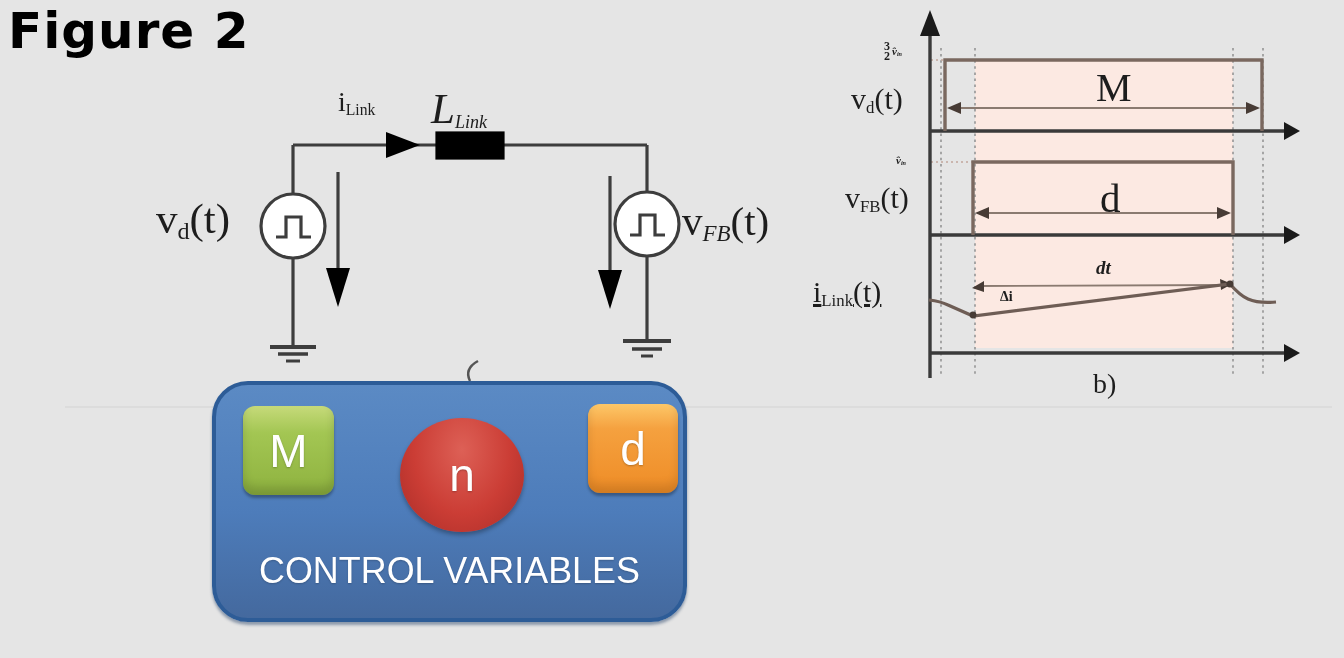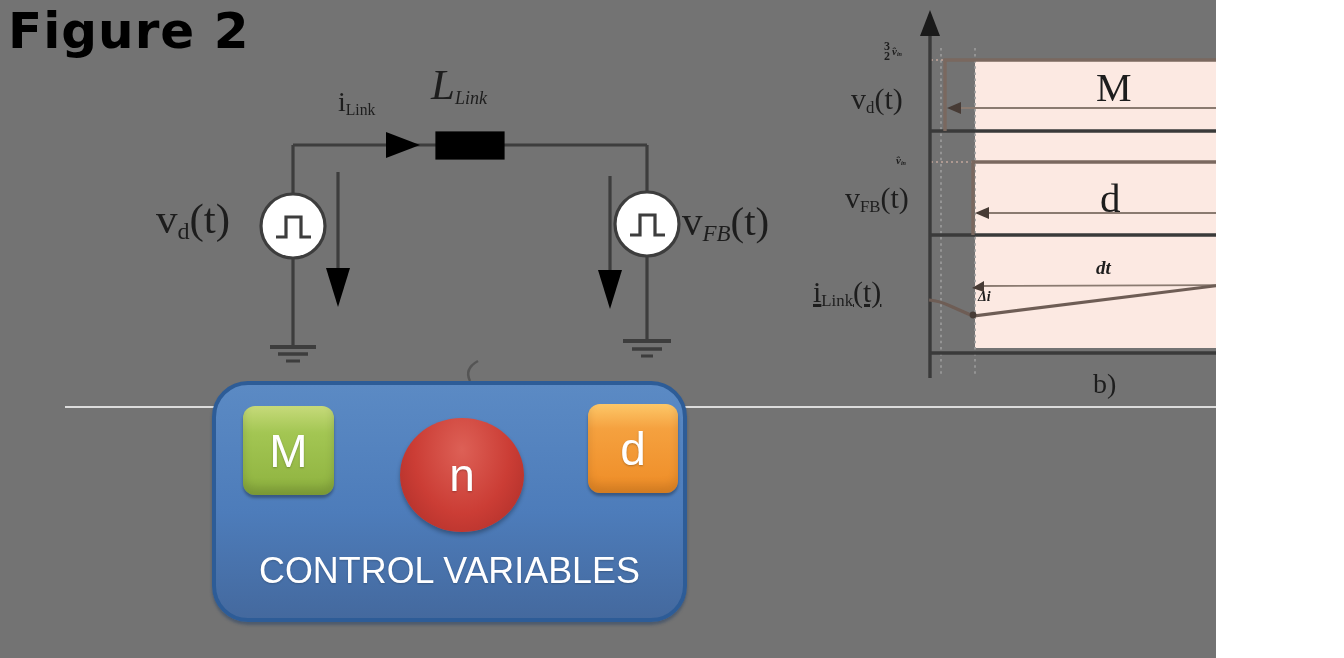--- a/index.html
+++ b/index.html
@@ -1,40 +1,40 @@
 <!DOCTYPE html>
 <html><head>
 <meta charset="utf-8">
 <style>
   html,body{margin:0;padding:0;background:#fff;}
-  #stage{position:relative;width:1216px;height:658px;background:#737373;overflow:hidden;
+  #stage{position:relative;width:1344px;height:658px;background:#e5e5e5;overflow:hidden;
          font-family:"Liberation Serif","DejaVu Serif",serif;}
   .abs{position:absolute;}
   
   .fig-title{left:8px;top:2px;font-family:"DejaVu Sans","Liberation Sans",sans-serif;
              font-weight:800;font-size:50px;color:#000;letter-spacing:1px;}
   .math{color:#1d1d1d;white-space:nowrap;}
   .m-sub{font-size:56%;display:inline-block;transform:translateY(22%);} 
   .lbl-ilink{left:338px;top:86px;font-size:28px;}
-  .lbl-llink{left:431px;top:60px;font-size:43px;font-style:italic;}
+  .lbl-llink{left:431px;top:84px;font-size:43px;font-style:italic;}
   .lbl-llink .m-sub{font-size:42%;}
   .lbl-vd-src{left:156px;top:194px;font-size:43px;}
   .lbl-vfb-src{left:682px;top:197px;font-size:41px;}
   .lbl-vfb-src .m-sub{font-style:italic;}
   .lbl-wv-vd{left:851px;top:82px;font-size:30px;}
   .lbl-wv-vfb{left:845px;top:181px;font-size:30px;}
   .lbl-wv-ilink{left:813px;top:275px;font-size:30px;text-decoration:underline;}
   .lbl-frac{left:884px;top:41px;font-size:12px;font-weight:bold;display:flex;align-items:center;gap:2px;}
   .frac-col{display:flex;flex-direction:column;align-items:center;line-height:10px;}
   .frac-unit{font-style:italic;font-size:11px;font-weight:bold;}
   .lbl-vin2{left:896px;top:154px;font-size:11px;font-style:italic;font-weight:bold;}
   .lbl-span-m{left:1096px;top:64px;font-size:40px;}
   .lbl-span-d{left:1100px;top:174px;font-size:41px;}
   .lbl-dt{left:1096px;top:257px;font-size:19px;font-weight:bold;font-style:italic;}
-  .lbl-di{left:978px;top:289px;font-size:14px;font-weight:bold;font-style:italic;}
+  .lbl-di{left:1000px;top:289px;font-size:14px;font-weight:bold;}
   .lbl-b{left:1093px;top:368px;font-size:28px;}
   
   .control-box{left:212px;top:381px;width:475px;height:241px;box-sizing:border-box;
                background:linear-gradient(180deg,#5b8ac4 0%,#4d7cba 55%,#44699e 100%);
                border:4px solid #2d5c97;border-radius:36px;
                box-shadow:0 3px 3px rgba(30,60,100,.45);}
   .cv-shape{position:absolute;display:flex;align-items:center;justify-content:center;
             color:#fff;font-family:"Liberation Sans",sans-serif;font-size:46px;
             text-shadow:0 1px 2px rgba(0,0,0,.25);}
   .cv-green{left:27px;top:21px;width:91px;height:89px;border-radius:12px;

